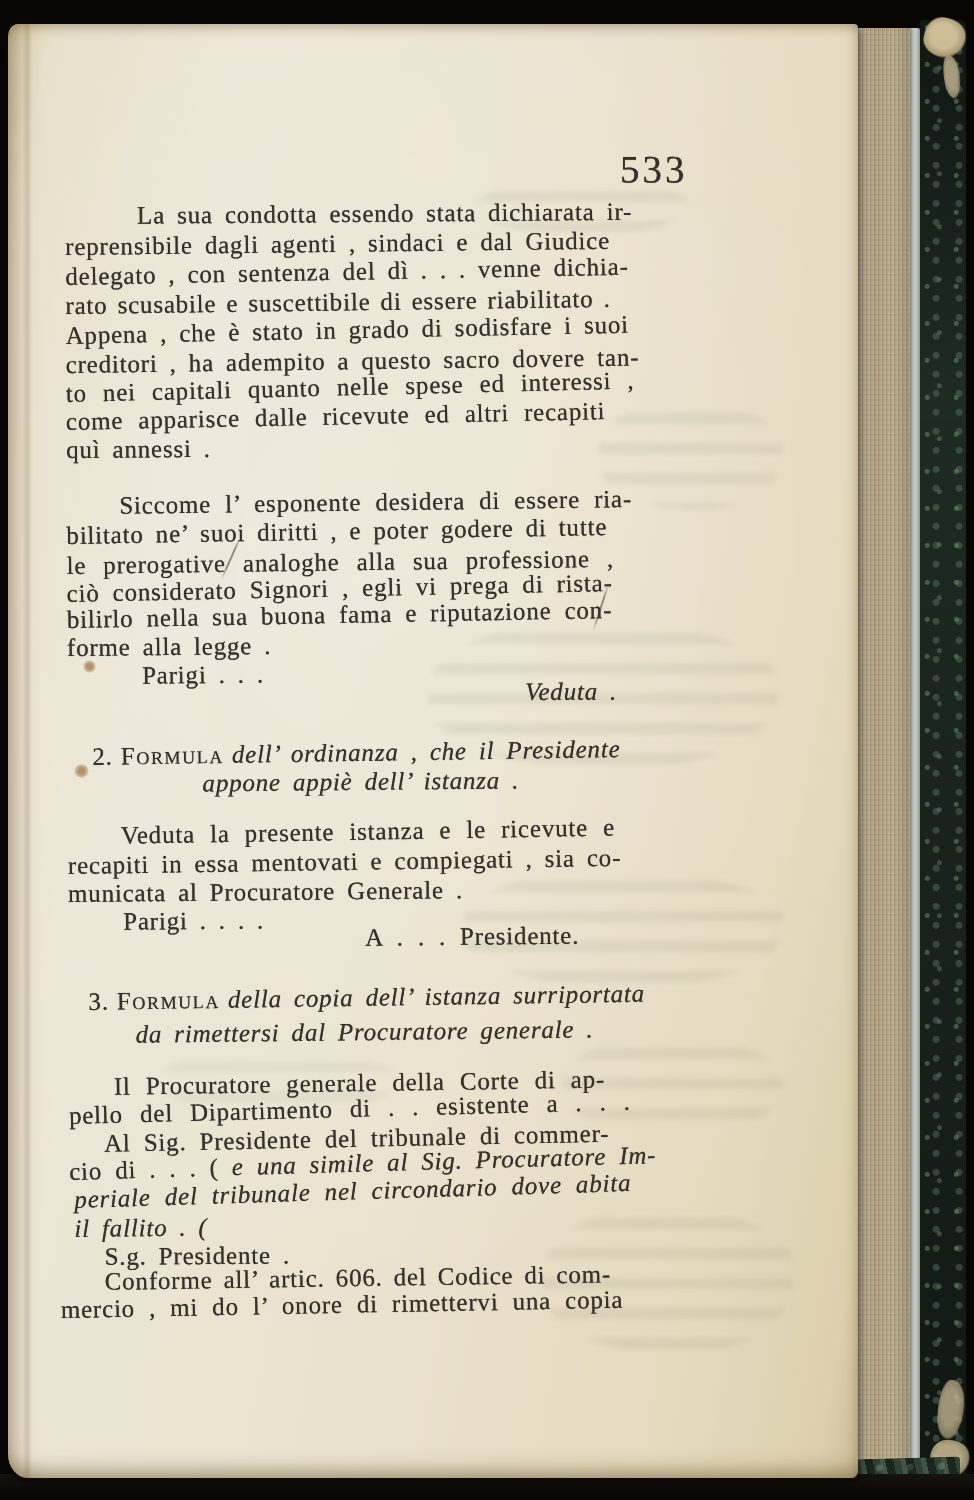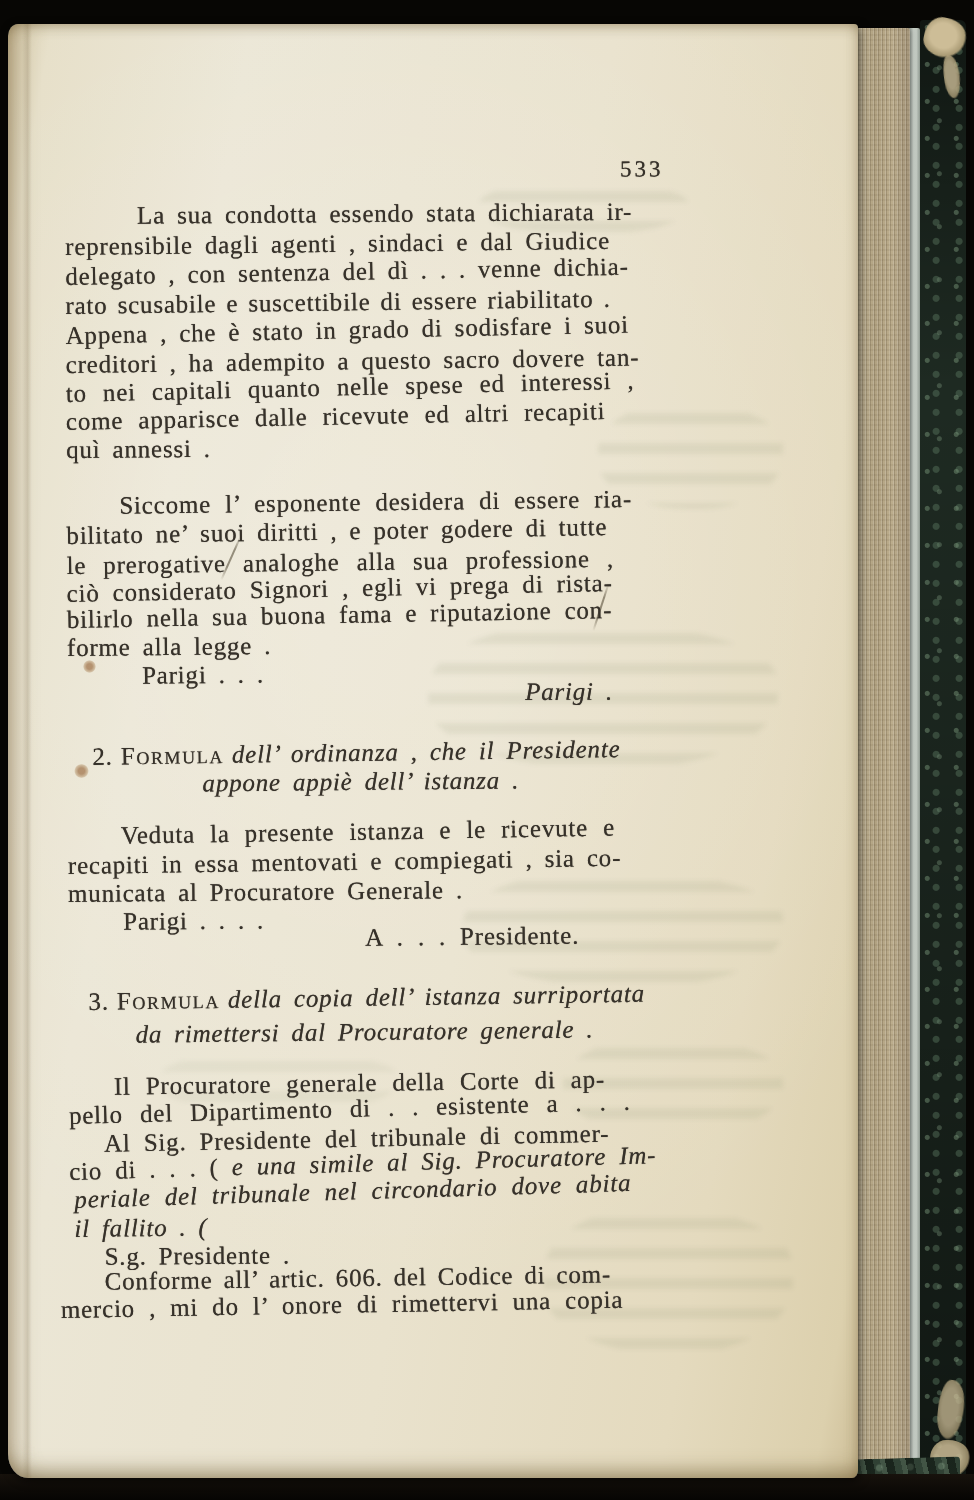--- a/index.html
+++ b/index.html
@@ -114,21 +114,21 @@
   .textblock{position:absolute;inset:0;color:#36312a;transform:rotate(-.25deg);transform-origin:60px 180px;}
   .ln{
     position:absolute;white-space:nowrap;
     font-size:25px;line-height:28px;
     letter-spacing:.8px;word-spacing:var(--ws,5px);
     transform:rotate(var(--r,0deg));transform-origin:left center;
     text-shadow:0 0 .7px rgba(54,48,38,.85);
   }
   .ital{font-style:italic;}
   .sc{font-variant:small-caps;letter-spacing:1.6px;}
-  .pagenum{font-size:23px;letter-spacing:3px;font-family:Liberation Serif, serif;}
+  .pagenum{font-size:39px;letter-spacing:3px;font-family:Liberation Serif, serif;}
   .hd span{margin-right:8px;}
   .hd span:last-child{margin-right:0;}
 </style>
 </head>
 <body>
 
 <div class="scene">
 
   <div class="board"></div>
   <div class="endstrip"></div>
@@ -170,21 +170,21 @@
       <div class="ln" style="top:384px;left:57px;--r:-0.9deg;--ws:8px">come apparisce dalle ricevute ed altri recapiti</div>
       <div class="ln" style="top:412px;left:57px;--r:-0.2deg">quì annessi .</div>
 
       <div class="ln" style="top:468px;left:110px;--r:-0.5deg;--ws:7px">Siccome l’ esponente desidera di essere ria-</div>
       <div class="ln" style="top:498px;left:57px;--r:-0.7deg">bilitato ne’ suoi diritti , e poter godere di tutte</div>
       <div class="ln" style="top:528px;left:57px;--r:-0.5deg;--ws:10px">le prerogative analoghe alla sua professione ,</div>
       <div class="ln" style="top:556px;left:57px;--r:-0.9deg;--ws:6px">ciò considerato Signori , egli vi prega di rista-</div>
       <div class="ln" style="top:582px;left:57px;--r:-0.8deg;--ws:6px">bilirlo nella sua buona fama e riputazione con-</div>
       <div class="ln" style="top:610px;left:57px;--r:-0.3deg">forme alla legge .</div>
       <div class="ln" style="top:638px;left:132px;--r:-0.3deg">Parigi . . .</div>
-      <div class="ln ital" style="top:656px;left:515px;">Parigi .</div>
+      <div class="ln ital" style="top:656px;left:515px;">Veduta .</div>
 
       <div class="ln hd" style="top:719px;left:82px;--r:-0.6deg">
         <span>2.</span><span class="sc">Formula</span><span class="ital">dell’ ordinanza , che il Presidente</span>
       </div>
       <div class="ln ital" style="top:746px;left:192px;--r:-0.3deg">appone appiè dell’ istanza .</div>
 
       <div class="ln" style="top:798px;left:110px;--r:-0.7deg;--ws:8px">Veduta la presente istanza e le ricevute e</div>
       <div class="ln" style="top:828px;left:57px;--r:-0.6deg">recapiti in essa mentovati e compiegati , sia co-</div>
       <div class="ln" style="top:856px;left:57px;--r:-0.3deg">municata al Procuratore Generale .</div>
       <div class="ln" style="top:884px;left:112px;--r:-0.3deg">Parigi . . . .</div>

